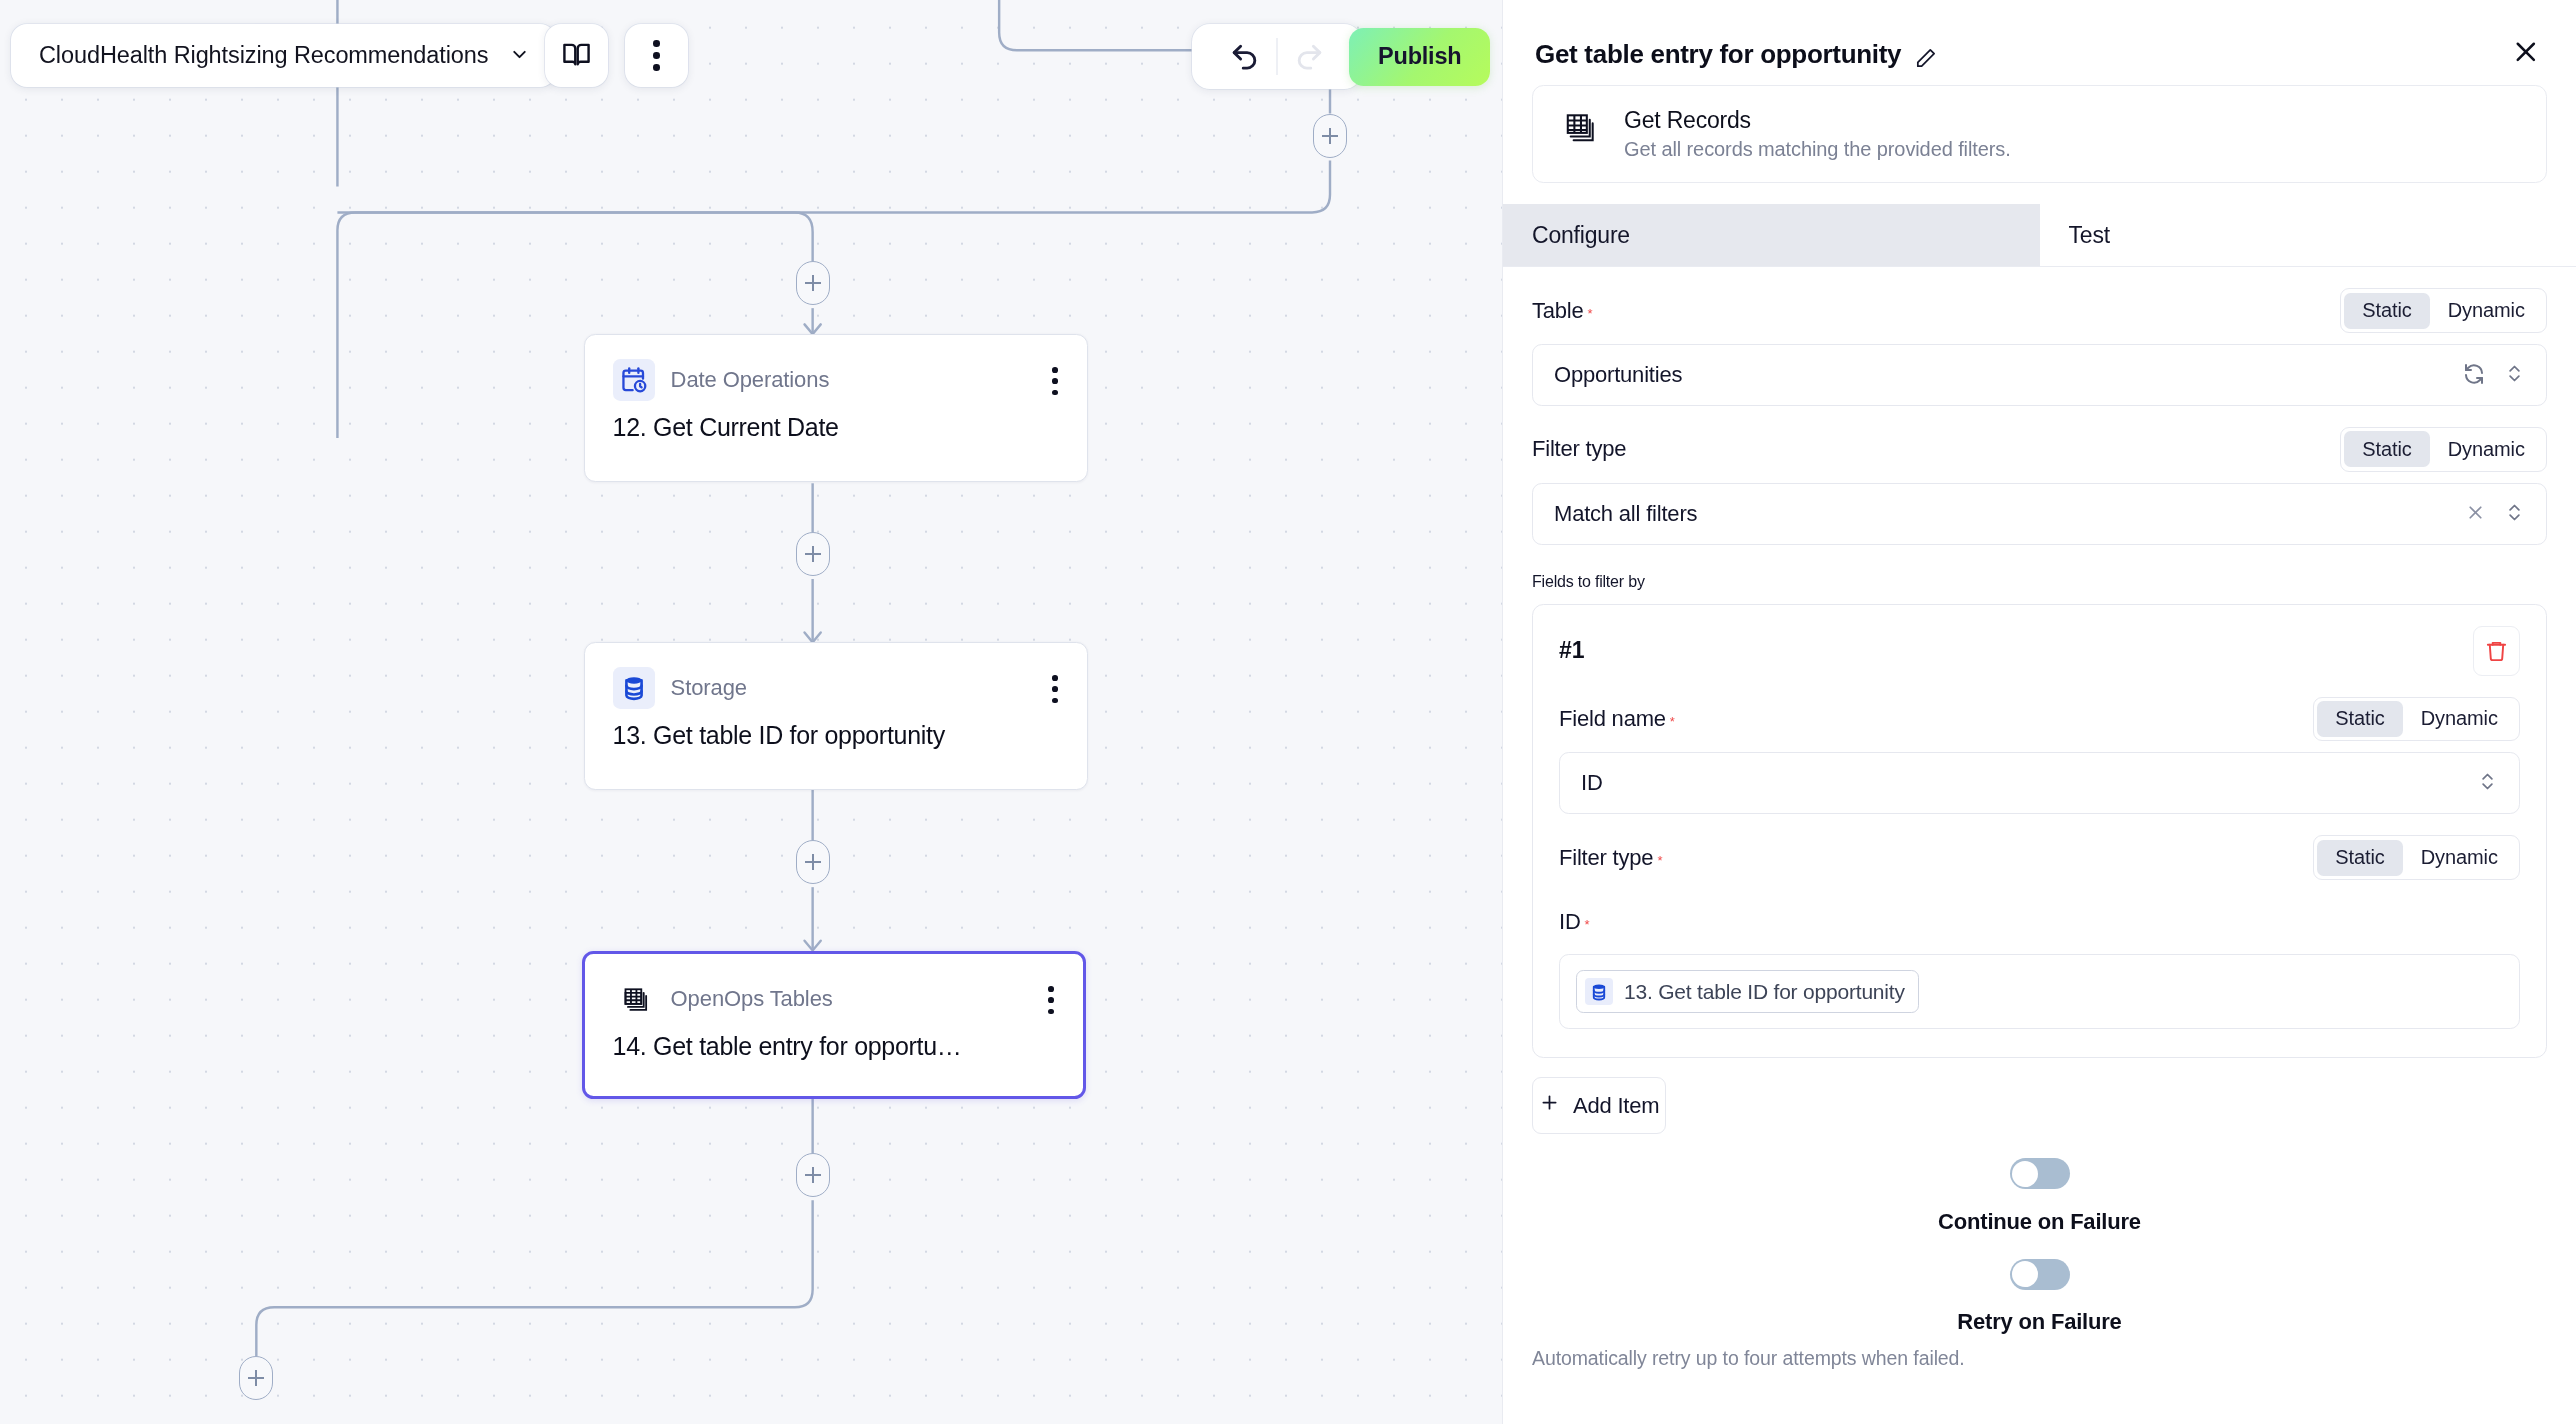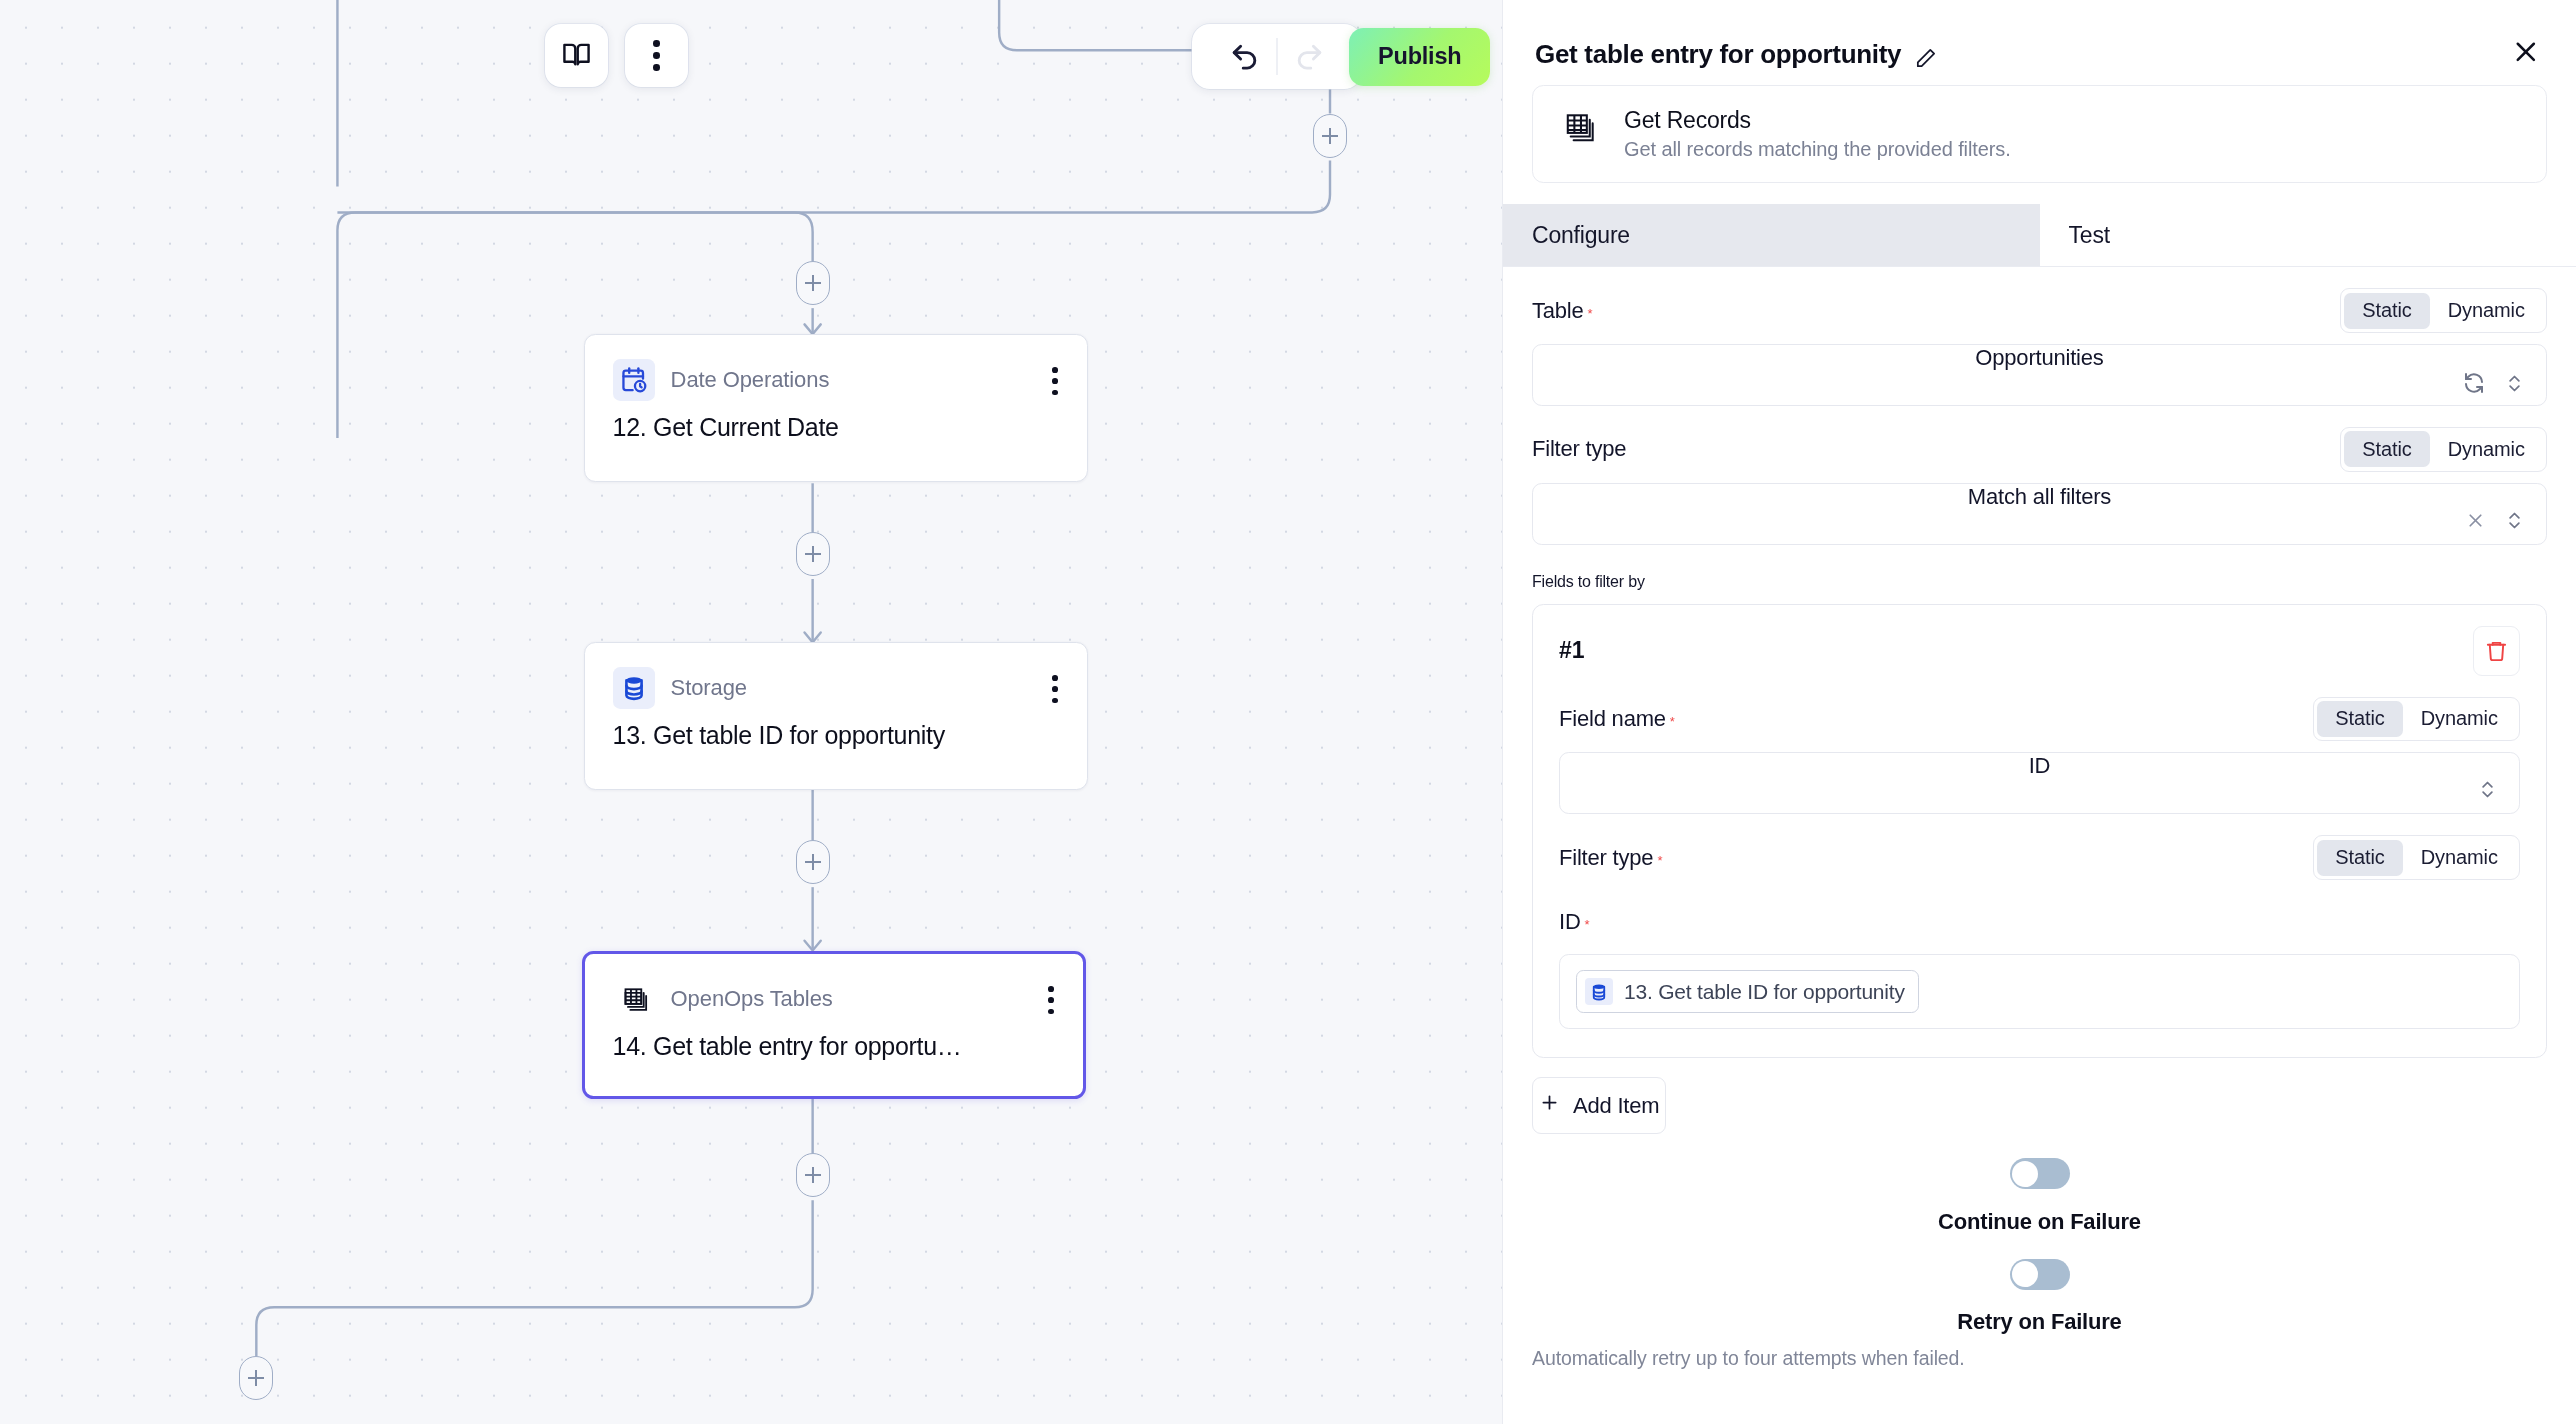--- a/index.html
+++ b/index.html
@@ -159,21 +159,21 @@
     letter-spacing: -0.1px; white-space: nowrap;
   }
   .segmented .seg.on { background: #e3e6ed; }
 
   .select-box {
     margin-top: 11.4px;
     height: 62px;
     border: 1.6px solid #e6e8ef; border-radius: 9.7px;
     display: flex; align-items: center;
     padding: 0 21px 0 21px;
-    background: #fff; cursor: pointer; flex-direction: column;
+    background: #fff; cursor: pointer;
   }
   .select-value { font-size: 22px; color: #13152a; letter-spacing: -0.2px; }
   .select-icons { margin-left: auto; display: flex; align-items: center; gap: 18px; }
 
   .group-label { font-size: 16px; color: #13152a; margin-top: 27.6px; letter-spacing: -0.2px; }
 
   #filter-card {
     margin-top: 13px;
     border: 1.6px solid #e6e8ef; border-radius: 11.4px;
     padding: 21px 26px 27.6px 26px;
@@ -262,20 +262,28 @@
         <polyline points="992,400 1002,412 1012,400"></polyline>
         <polyline points="992,780 1002,792 1012,780"></polyline>
         <polyline points="992,1160 1002,1172 1012,1160"></polyline>
       </g>
 
       <g fill="none" stroke="#9fadc6" stroke-width="3">
         <path d="M416,-20 L416,230"></path>
       </g>
     </svg>
 
+    <div id="flow-name-pill" class="tb-pill">
+      <span id="flow-name-text">CloudHealth Rightsizing Recommendations</span>
+      <span>
+        <svg width="21" height="21" viewBox="0 0 24 24" fill="none" stroke="#10121f" stroke-width="2.2" stroke-linecap="round" stroke-linejoin="round">
+            <polyline points="6 9 12 15 18 9"></polyline>
+          </svg>
+      </span>
+    </div>
 
     <div id="book-pill" class="tb-pill">
       <span>
         <svg width="29" height="29" viewBox="0 0 24 24" fill="none" stroke="#0e1020" stroke-width="2" stroke-linecap="round" stroke-linejoin="round">
           <path d="M2 4h6a3 3 0 0 1 3 3v13a2.5 2.5 0 0 0-2.5-2H2z"></path>
           <path d="M22 4h-6a3 3 0 0 0-3 3v13a2.5 2.5 0 0 1 2.5-2H22z"></path>
         </svg>
       </span>
     </div>
 

